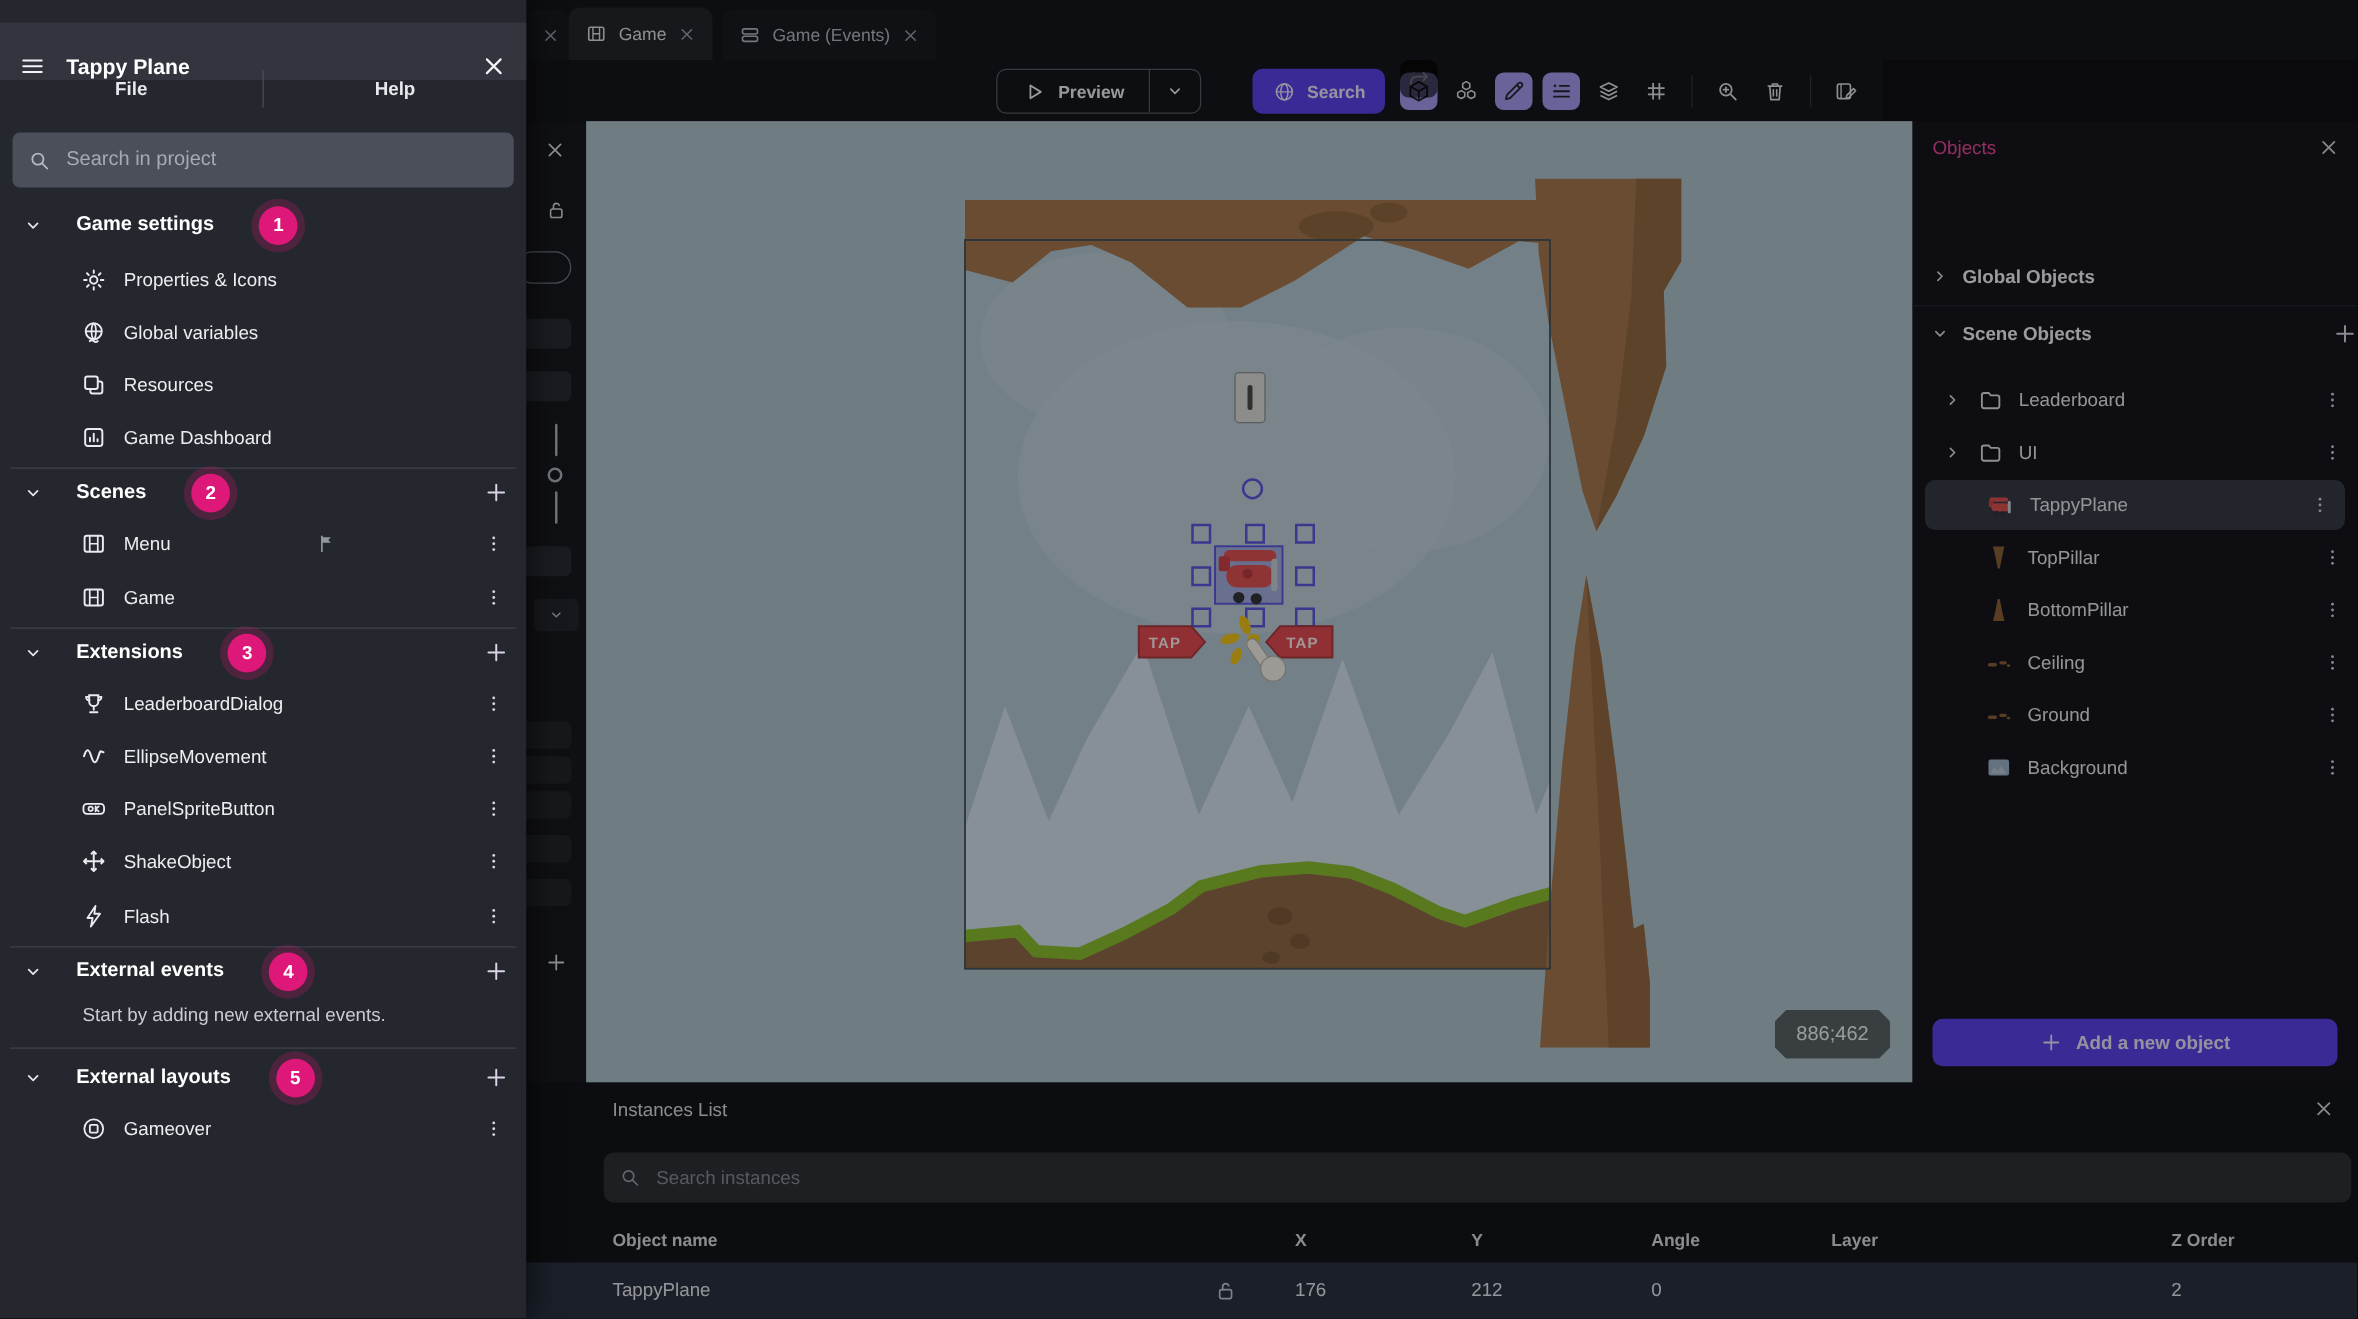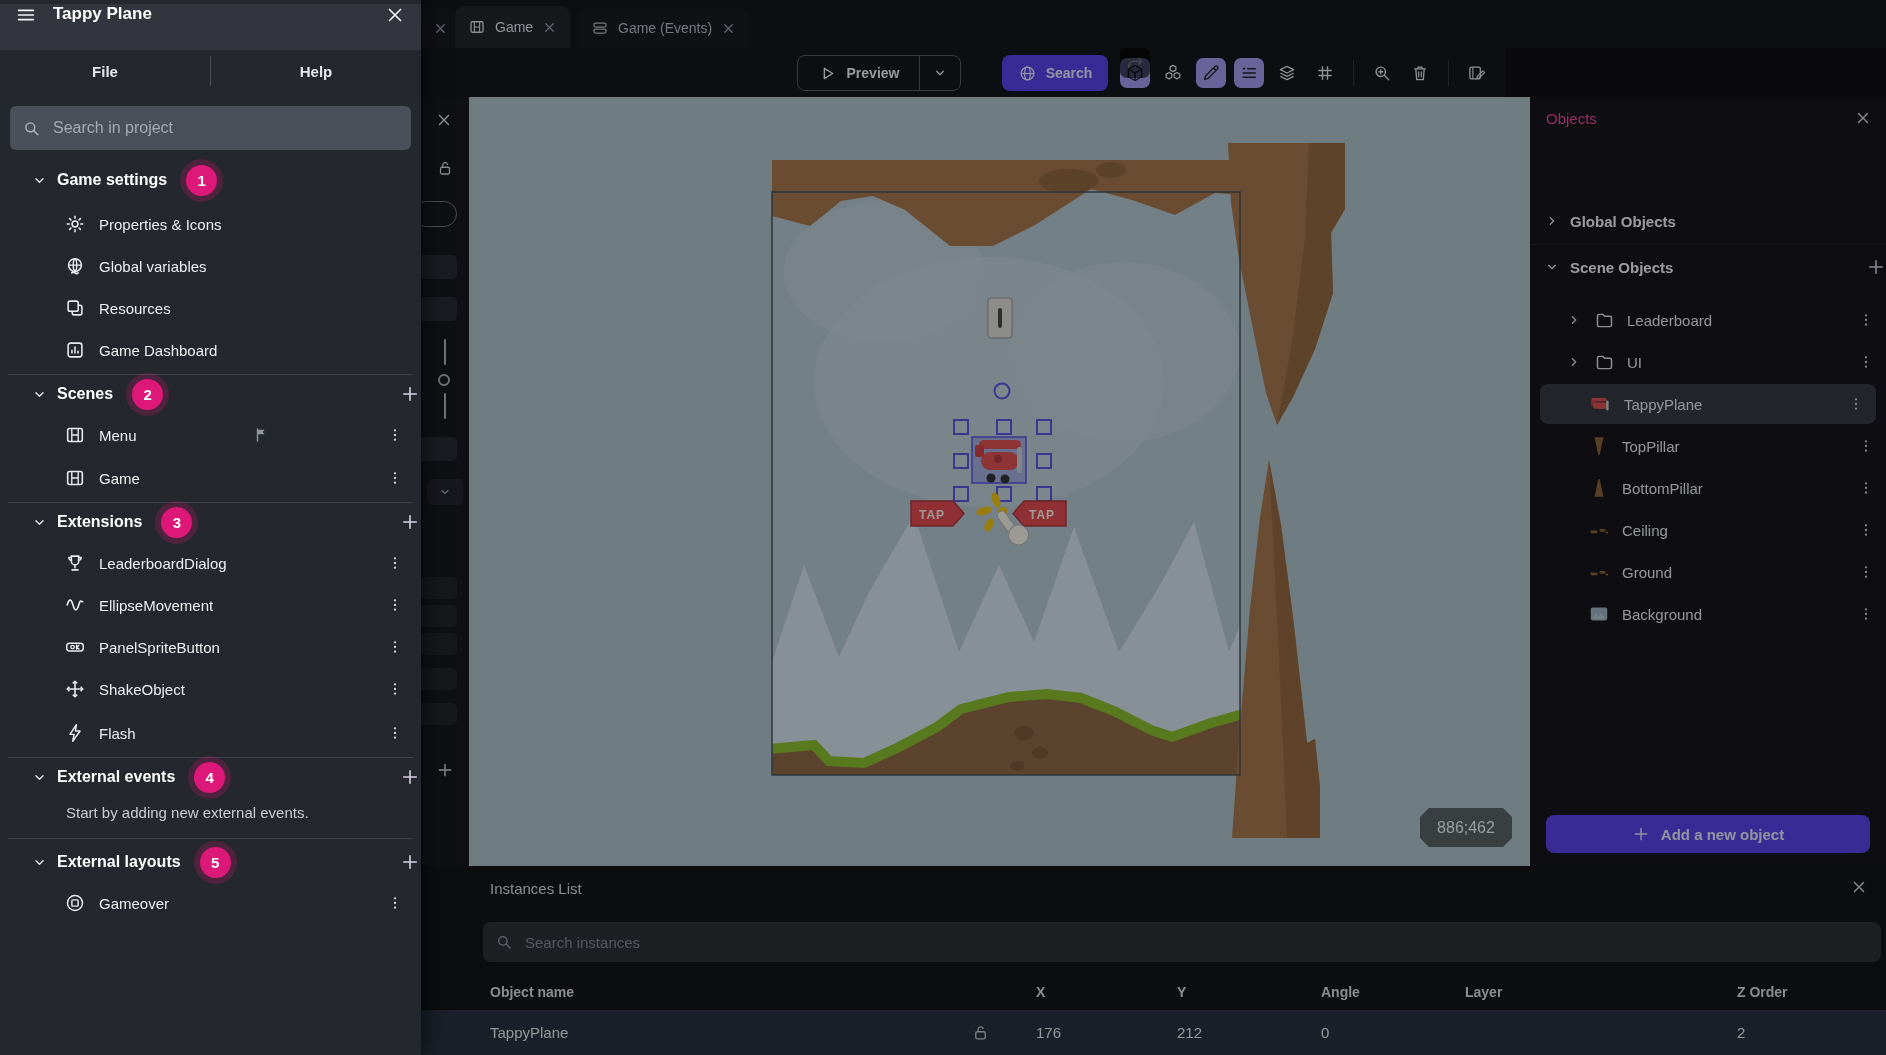--- a/index.html
+++ b/index.html
@@ -48,51 +48,51 @@
   .op-title{position:absolute;left:16px;top:13px;font-size:15px;color:#ec4899;}
   .panel-close{position:absolute;right:14px;top:12px;color:#cfd2d8;width:18px;height:18px;}
   .searchbox{background:#2e3138;border-radius:6px;display:flex;align-items:center;gap:10px;padding:0 12px;box-sizing:border-box;color:#9aa0a9;}
   .searchbox input{flex:1;background:none;border:none;outline:none;color:#e8eaee;font-size:15px;font-family:"Liberation Sans",sans-serif;}
   .searchbox input::placeholder{color:#868b94;}
   .op-search{position:absolute;left:16px;top:55px;width:324px;height:40px;}
   .group-head{position:absolute;left:0;width:356px;height:36px;display:flex;align-items:center;gap:10px;padding-left:14px;box-sizing:border-box;color:#f2f3f6;font-weight:700;font-size:15px;}
   .group-head .chev{color:#d9dce2;width:16px;height:16px;}
   .op-div{position:absolute;left:0;top:147px;width:356px;height:1px;background:#26282f;}
   .obj-row{position:absolute;left:0;width:356px;height:40px;display:flex;align-items:center;gap:12px;color:#e6e8ec;font-size:15px;box-sizing:border-box;}
-  .obj-row.folder{padding-left:36px;justify-content:space-between;}
+  .obj-row.folder{padding-left:24px;justify-content:space-between;}
   .obj-row.plain{padding-left:58px;justify-content:space-between;}
   .obj-row.selected{left:10px;width:336px;background:#363b46;border-radius:8px;padding-left:48px;}
   .kebab{margin-left:auto;margin-right:12px;color:#d6d2e2;width:16px;height:16px;flex:0 0 auto;}
   .plusic{color:#d9d4e8;width:20px;height:20px;}
   .add-btn{position:absolute;left:16px;top:718px;width:324px;height:38px;background:#5a43ea;border-radius:8px;display:flex;align-items:center;justify-content:center;gap:11px;color:#e9e5fb;font-weight:700;font-size:15px;}
 
   
   .instances{position:absolute;left:421px;top:866px;width:1465px;height:189px;background:#14151a;}
   .il-title{position:absolute;left:69px;top:14px;font-size:15px;color:#dadce1;}
   .il-search{position:absolute;left:62px;top:56px;width:1398px;height:40px;border-radius:8px;}
   .il-header{position:absolute;left:0;top:108px;width:1465px;height:36px;color:#d9dce2;font-weight:700;font-size:14px;}
   .il-row{position:absolute;left:0;top:144px;width:1465px;height:45px;background:#2a3140;color:#e8eaee;font-size:15px;}
   .cell{position:absolute;top:0;height:100%;display:flex;align-items:center;}
 
   
   .dim{position:absolute;inset:0;background:rgba(0,0,0,0.36);z-index:40;pointer-events:none;}
 
   
   .sidebar{position:absolute;left:0;top:0;width:421px;height:1055px;background:#24272e;z-index:50;box-shadow:5px 0 20px rgba(0,0,0,.5);}
-  .sb-titlebar{position:absolute;left:0;top:4px;width:421px;height:46px;background:#32353d;display:flex;align-items:flex-start;gap:16px;padding:0 15px;box-sizing:border-box;}
+  .sb-titlebar{position:absolute;left:0;top:18px;width:421px;height:46px;background:#32353d;display:flex;align-items:flex-end;gap:16px;padding:0 15px;box-sizing:border-box;}
   .sb-title{color:#ffffff;font-weight:700;font-size:17px;flex:1;}
   .sb-close{color:#f2f3f5;width:22px;height:22px;}
   .sb-burger{color:#f2f3f5;width:22px;height:22px;}
   .sb-menu{position:absolute;left:0;top:46px;width:421px;height:50px;display:flex;align-items:center;}
   .sb-menu-item{flex:1;text-align:center;color:#e6e8ec;font-weight:700;font-size:15px;}
   .sb-menu-sep{width:1px;height:30px;background:#4a4e57;}
   .sb-search{position:absolute;left:10px;top:106px;width:401px;height:44px;background:#4b4f59;border-radius:6px;color:#b4b8c0;}
   .sb-search input::placeholder{color:#a6aab3;}
   .sb-search input{font-size:16px;}
-  .sb-head{position:absolute;left:17px;width:421px;height:38px;display:flex;align-items:center;gap:9px;padding:0 18px 0 14px;box-sizing:border-box;}
+  .sb-head{position:absolute;left:4px;width:421px;height:38px;display:flex;align-items:center;gap:26px;padding:0 18px 0 14px;box-sizing:border-box;}
   .sb-head .chev{color:#e2e4e9;width:17px;height:17px;}
   .sb-head .lbl{color:#ffffff;font-weight:700;font-size:16px;}
   .badge{width:31px;height:31px;border-radius:50%;background:#dd1879;color:#fff;font-weight:700;font-size:15px;display:flex;align-items:center;justify-content:center;margin-left:10px;box-shadow:0 0 0 6px rgba(221,24,121,.22);}
   .sb-item{position:absolute;left:0;width:421px;height:38px;display:flex;align-items:center;gap:13px;padding:0 18px 0 64px;box-sizing:border-box;color:#eceef0;font-size:15px;}
   .sb-item .iic{color:#e9ebef;width:22px;height:22px;flex:0 0 auto;}
   .sb-empty{position:absolute;left:66px;width:340px;color:#c9ccd2;font-size:15px;}
   .sb-div{position:absolute;left:8px;width:405px;height:1px;background:#3e424b;}
   .flagic{margin-left:auto;color:#9196a0;width:18px;height:18px;}
   .sb-item .kebab{margin-right:0;color:#d9d5e6;}
   .mlauto{margin-left:auto;}

